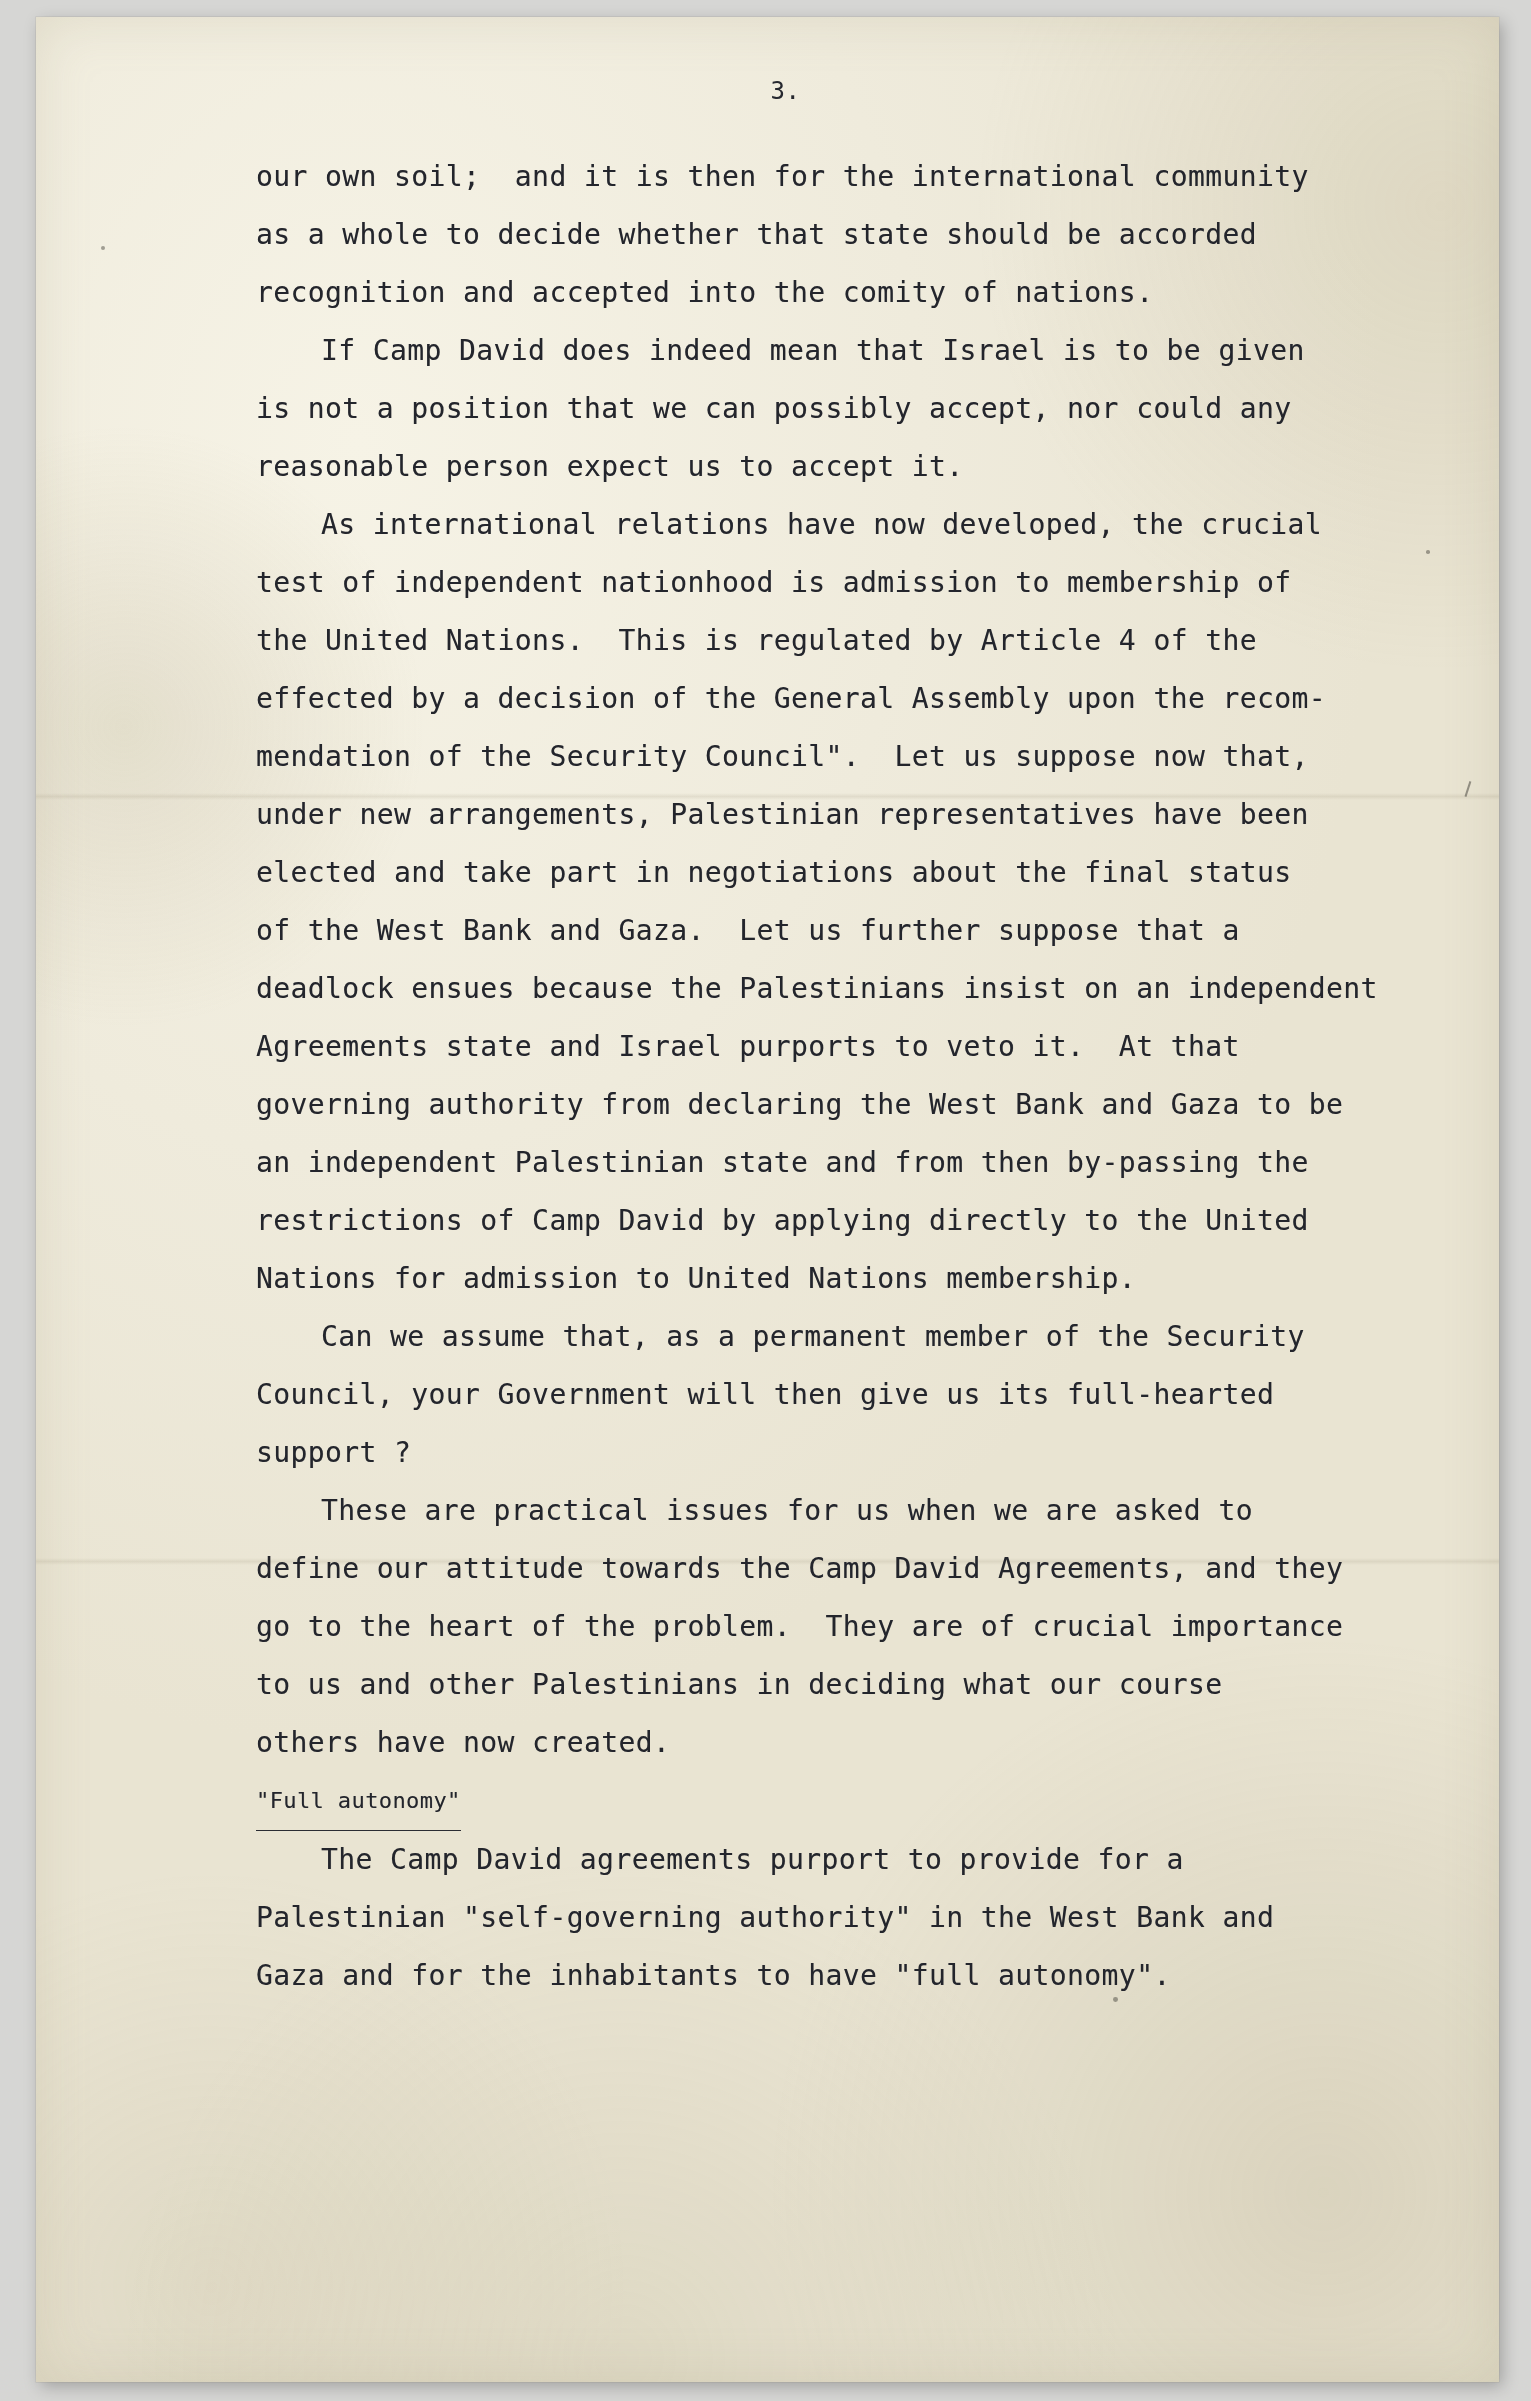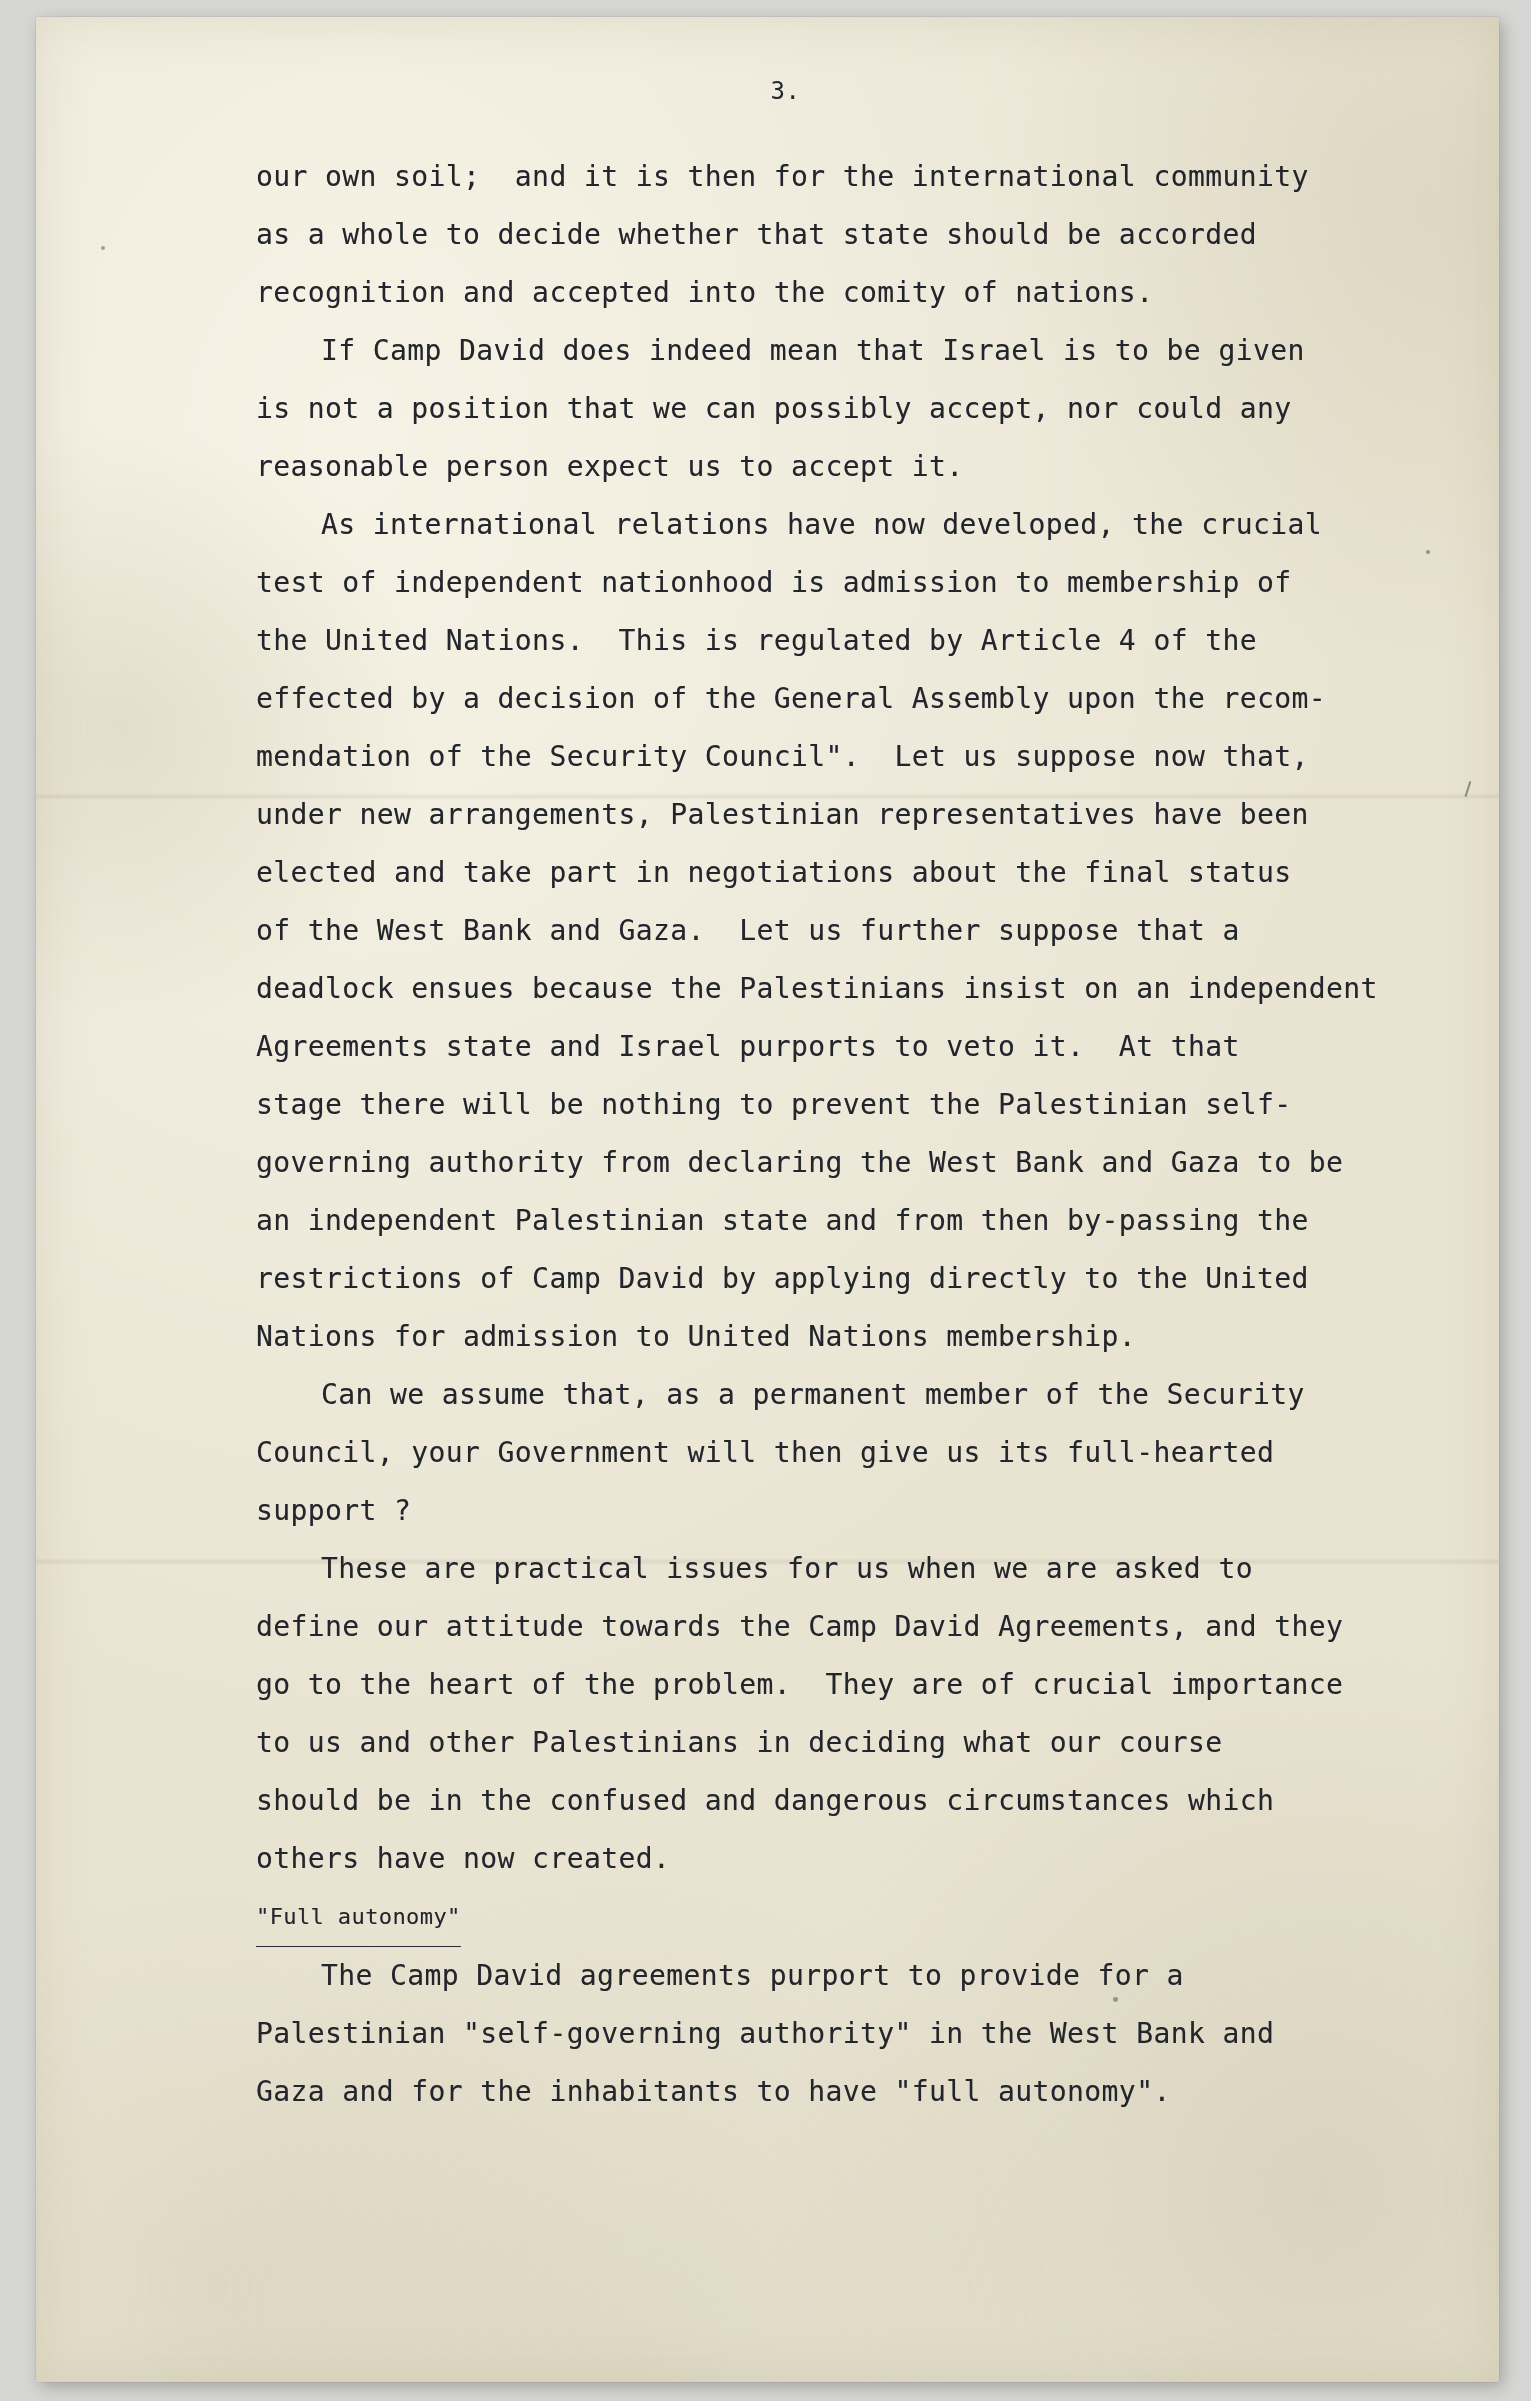--- a/index.html
+++ b/index.html
@@ -166,39 +166,37 @@
         <span class="line indent">As international relations have now developed, the crucial</span>
         <span class="line">test of independent nationhood is admission to membership of</span>
         <span class="line">the United Nations.  This is regulated by Article 4 of the</span>
         <span class="line">effected by a decision of the General Assembly upon the recom-</span>
         <span class="line">mendation of the Security Council".  Let us suppose now that,</span>
         <span class="line">under new arrangements, Palestinian representatives have been</span>
         <span class="line">elected and take part in negotiations about the final status</span>
         <span class="line">of the West Bank and Gaza.  Let us further suppose that a</span>
         <span class="line">deadlock ensues because the Palestinians insist on an independent</span>
         <span class="line">Agreements state and Israel purports to veto it.  At that</span>
-        <span class="line">stage there will be nothing to prevent the Palestinian self-</span>
         <span class="line">governing authority from declaring the West Bank and Gaza to be</span>
         <span class="line">an independent Palestinian state and from then by-passing the</span>
         <span class="line">restrictions of Camp David by applying directly to the United</span>
         <span class="line">Nations for admission to United Nations membership.</span>
       </div>
 
       <div>
         <span class="line indent">Can we assume that, as a permanent member of the Security</span>
         <span class="line">Council, your Government will then give us its full-hearted</span>
         <span class="line">support ?</span>
       </div>
 
       <div>
         <span class="line indent">These are practical issues for us when we are asked to</span>
         <span class="line">define our attitude towards the Camp David Agreements, and they</span>
         <span class="line">go to the heart of the problem.  They are of crucial importance</span>
         <span class="line">to us and other Palestinians in deciding what our course</span>
-        <span class="line">should be in the confused and dangerous circumstances which</span>
         <span class="line">others have now created.</span>
       </div>
 
       <div>
         <span class="heading-line">"Full autonomy"</span>
       </div>
 
       <div>
         <span class="line indent">The Camp David agreements purport to provide for a</span>
         <span class="line">Palestinian "self-governing authority" in the West Bank and</span>

